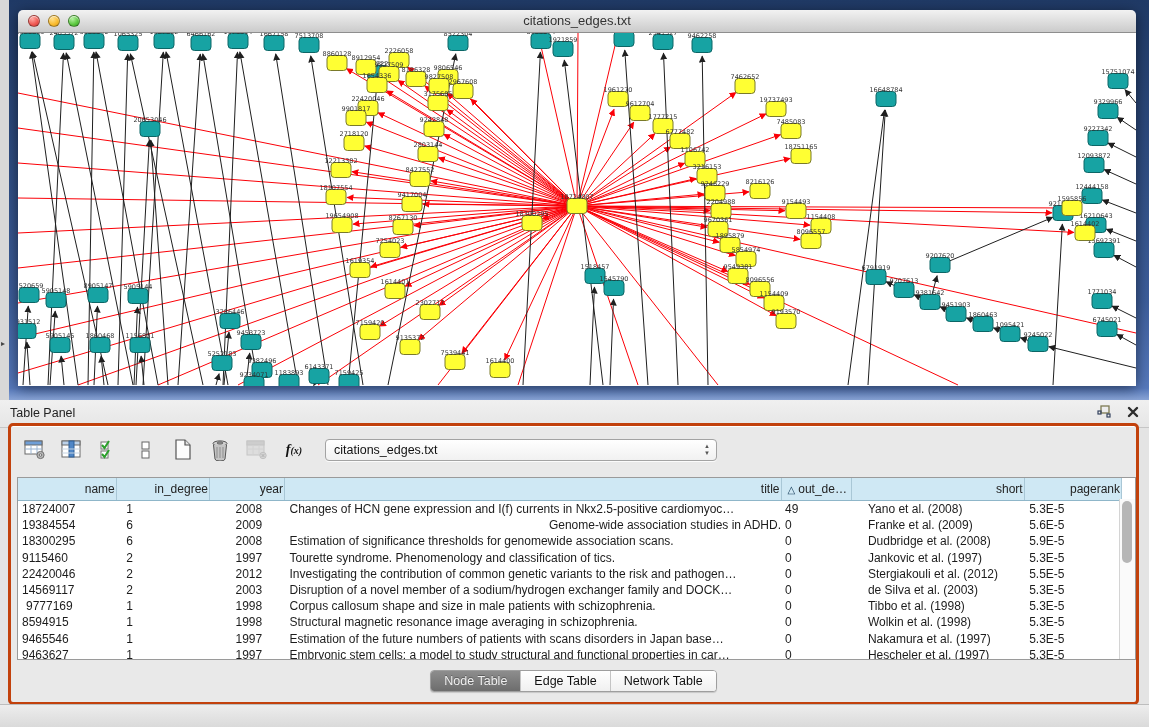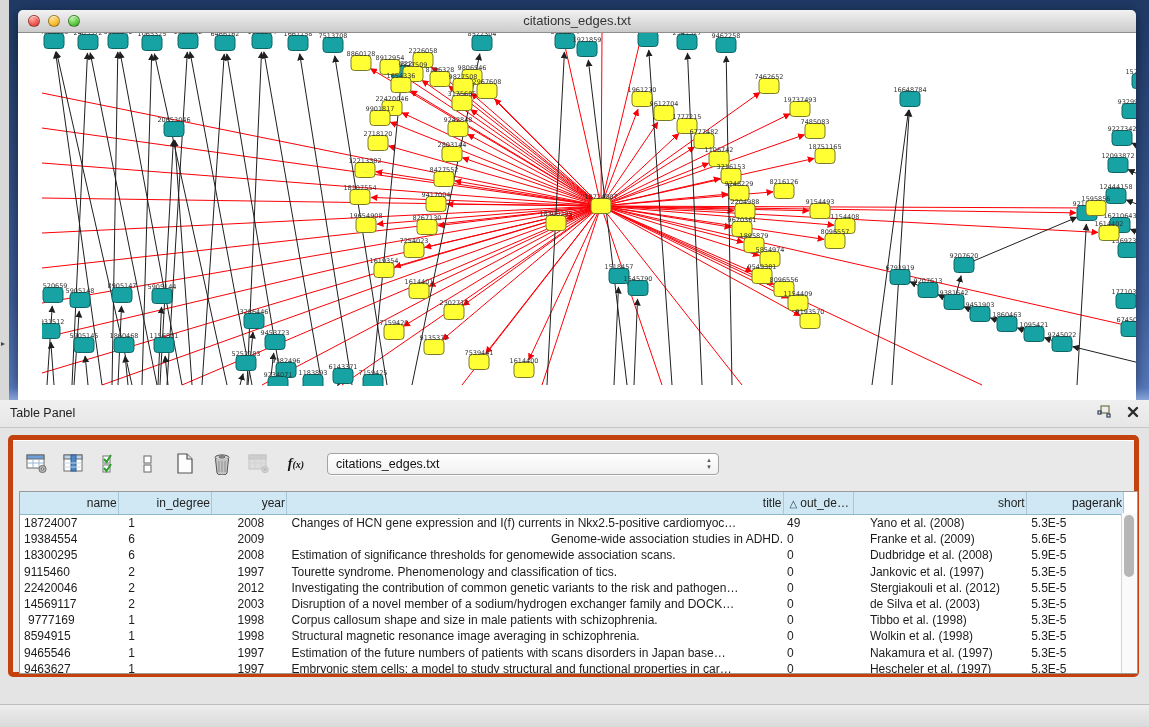--- a/index.html
+++ b/index.html
@@ -13,33 +13,33 @@
   .blue-frame{position:absolute;left:9px;top:0;width:1140px;height:400px;
               background:linear-gradient(180deg,#203a66 0%,#2f4d82 40%,#3d5e9b 75%,#5679bc 97%,#89a4d6 100%);}
   .net-window{position:absolute;left:18px;top:10px;width:1118px;height:375px;border-radius:5px 5px 0 0;
               box-shadow:0 3px 14px rgba(0,0,0,.55);}
   .titlebar{height:22px;background:linear-gradient(#f2f2f2,#cbcbcb);border-bottom:1px solid #8e8e8e;
             border-radius:5px 5px 0 0;position:relative;}
   .titlebar .title{position:absolute;left:0;right:0;top:0;text-align:center;font-size:13px;color:#333;line-height:22px;}
   .lights{position:absolute;left:10px;top:5px;display:flex;gap:8px;}
   .light{width:12px;height:12px;border-radius:50%;border:1px solid rgba(0,0,0,.35);box-sizing:border-box;
          box-shadow:inset 0 1px 1px rgba(255,255,255,.7);cursor:pointer;}
-  .net-canvas{position:relative;height:458px;background:#ffffff;overflow:hidden;padding-left:24px;}
+  .net-canvas{position:relative;height:353px;background:#ffffff;overflow:hidden;}
   .net-canvas svg{display:block;}
 
   
   .table-panel{position:absolute;left:0;top:400px;width:1149px;height:327px;background:#e4e4e4;}
   .splitter-grip{position:absolute;left:569px;top:0px;width:12px;height:6px;cursor:row-resize;}
   .splitter-grip i{display:block;width:3px;height:3px;background:#8a96b5;margin:1px auto;}
   .tp-header{height:27px;background:linear-gradient(#f0f0f0,#e6e6e6);border-bottom:1px solid #c6c6c6;position:relative;}
   .tp-header .tp-title{font-size:12.5px;color:#222;line-height:27px;padding-left:10px;}
   .tp-header-icons{position:absolute;right:10px;top:5px;display:flex;gap:16px;align-items:center;}
   .tp-header-icons .hbtn{cursor:pointer;line-height:0;}
-  .tp-body{position:absolute;left:8px;top:35px;width:1131px;height:242px;background:#e9e9e9;
-           border:5px solid #c2410c;border-radius:5px;box-sizing:border-box;box-shadow:inset 0 1px 0 #fff;}
+  .tp-body{position:absolute;left:8px;top:23px;width:1131px;height:282px;background:#e9e9e9;
+           border:3px solid #c2410c;border-radius:5px;box-sizing:border-box;box-shadow:inset 0 1px 0 #fff;}
   .toolbar{position:absolute;left:10px;top:9px;height:30px;display:flex;align-items:center;gap:9px;}
   .tool-btn{width:28px;height:26px;display:flex;align-items:center;justify-content:center;cursor:pointer;border-radius:3px;}
   .tool-btn.disabled{opacity:.45;cursor:default;}
   .fx-glyph{font-family:"Liberation Serif",serif;font-style:italic;font-size:14px;color:#111;font-weight:bold;}
   .net-select{margin-left:8px;width:392px;height:22px;border:1px solid #a3a3a3;border-radius:4px;
               background:linear-gradient(#ffffff,#f1f1f1);font-size:12.5px;color:#111;display:flex;align-items:center;
               padding-left:8px;box-sizing:border-box;position:relative;cursor:pointer;box-shadow:0 1px 0 rgba(255,255,255,.8);}
   .net-select .steppers{position:absolute;right:6px;top:3px;font-size:6px;color:#555;line-height:7px;text-align:center;}
 
   .table-wrap{position:absolute;left:6px;top:51px;width:1119px;height:183px;background:#fff;
@@ -663,20 +663,27 @@
                 <td style="padding-left: 16px;">Hescheler et al. (1997)</td>
                 <td style="padding-left: 5px;">5.3E-5</td>
               </tr>
             </tbody>
         </table>
         <div class="vscroll">
           <div class="vthumb"></div>
         </div>
       </div>
 
+      <div class="tabs-row">
+        <div class="seg-control" id="tabs">
+            <span class="seg selected">Node Table</span>
+            <span class="seg">Edge Table</span>
+            <span class="seg">Network Table</span>
+          </div>
+      </div>
     </div>
   </div>
 
   <div class="statusbar">
     <div class="status-right">
       <span class="mem-label">Memory: OK</span>
       <span class="mem-dot"></span>
     </div>
   </div>
 </div>

